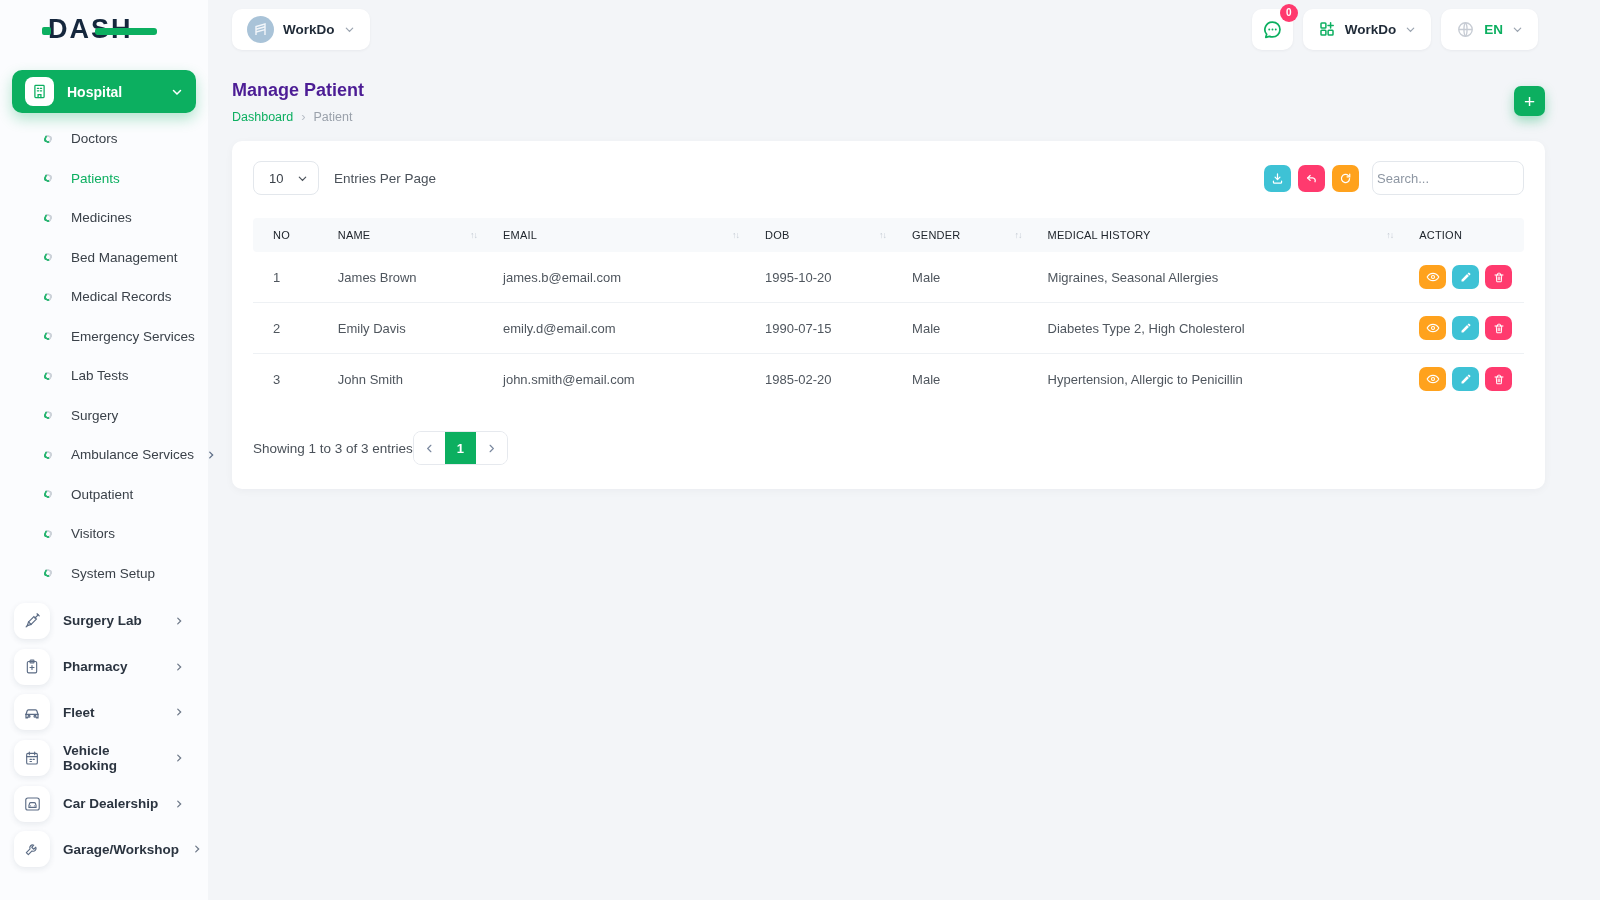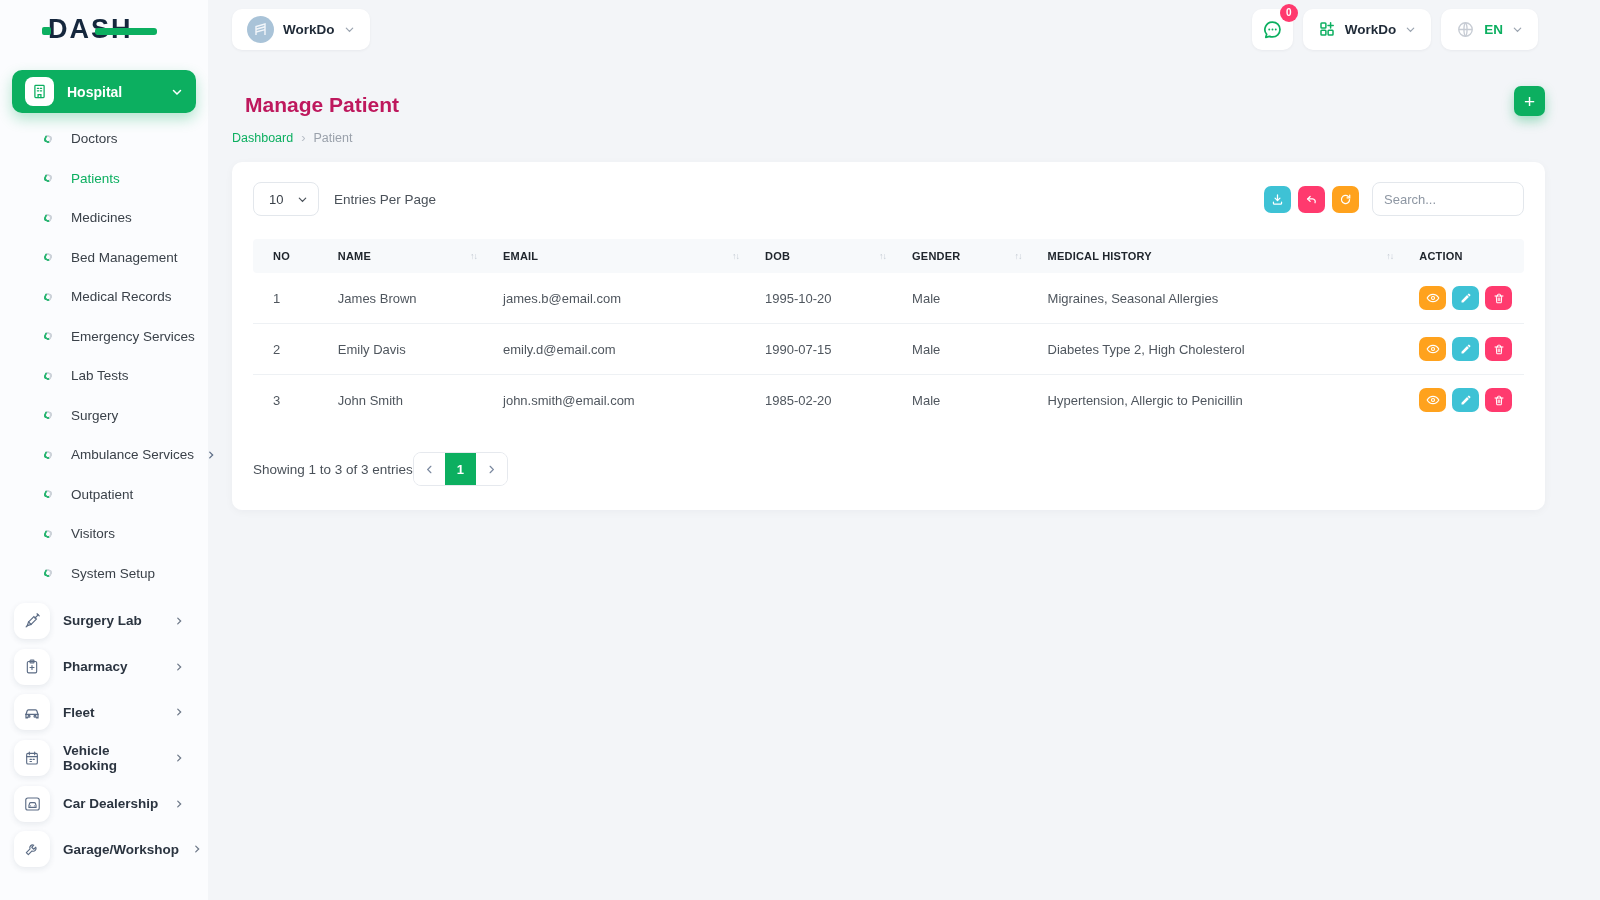--- a/index.html
+++ b/index.html
@@ -48,45 +48,45 @@
   .top-right { margin-left:auto; display:flex; align-items:center; gap:10px; }
   .icon-btn { width:41px; height:41px; position:relative; display:flex; align-items:center; justify-content:center; }
   .badge { position:absolute; top:-5px; right:-5px; min-width:18px; height:18px; background:#ff3a6e; border-radius:50%;
     color:#fff; font-size:10px; font-weight:700; display:flex; align-items:center; justify-content:center; }
   .pill { height:41px; display:flex; align-items:center; gap:9px; padding:0 15px; }
   .lang-label { font-size:13.5px; font-weight:700; color:#0caf60; }
 
   
   .main { position:absolute; left:208px; top:58px; right:0; padding:22px 55px 0 24px; }
   .page-head { display:flex; align-items:flex-start; justify-content:space-between; }
-  .page-title { margin:13px; font-size:21px; font-weight:700; color:#be185d; }
+  .page-title { margin:0; font-size:18px; font-weight:700; color:#4c1d95; }
   .breadcrumb { margin-top:8px; font-size:12.5px; display:flex; align-items:center; gap:8px; }
   .breadcrumb a { color:#0caf60; text-decoration:none; cursor:pointer; }
   .crumb-sep { color:#b7bdc6; font-size:13px; }
   .crumb-current { color:#9aa1ab; }
   .add-btn { width:31px; height:30px; margin-top:6px; background:#0caf60; border:none; border-radius:7px; color:#fff;
     font-size:19px; line-height:1; cursor:pointer; box-shadow:0 5px 12px rgba(12,175,96,.38); font-family:inherit; }
 
   .card { margin-top:17px; background:#fff; border-radius:10px; padding:20px 21px 24px 21px;
     box-shadow:0 2px 8px rgba(20,30,50,.04); }
   .toolbar { display:flex; align-items:center; margin-bottom:23px; }
   .select-box { width:66px; height:34px; border:1px solid #e3e7ec; border-radius:8px; background:#fff;
     display:flex; align-items:center; justify-content:space-between; padding:0 10px 0 15px; font-size:13px; color:#3a4149;
     cursor:pointer; font-family:inherit; }
   .entries-label { margin-left:15px; font-size:13.5px; color:#4a5159; }
   .toolbar-right { margin-left:auto; display:flex; align-items:center; gap:7px; }
   .tool-btn { width:27px; height:27px; border:none; border-radius:7px; color:#fff; display:flex; align-items:center;
     justify-content:center; cursor:pointer; }
   .tool-download { background:#3ec2d5; } .tool-undo { background:#ff3a6e; } .tool-refresh { background:#ffa21d; }
   .search-input { width:152px; height:34px; border:1px solid #e3e7ec; border-radius:8px; margin-left:6px;
-    padding:0 11px; font-size:13px; color:#3a4149; outline:none; font-family:inherit; }
+    padding:0 4px; font-size:13px; color:#3a4149; outline:none; font-family:inherit; }
   .search-input::placeholder { color:#8e97a3; }
 
   table { width:100%; border-collapse:collapse; }
-  thead th { background:#f7f9fb; font-size:11px; font-weight:700; color:#20262d; text-transform:uppercase;
+  thead th { background:#f7f9fb; font-size:11px; font-weight:400; color:#20262d; text-transform:uppercase;
     text-align:left; padding:11px 10px; letter-spacing:.2px; }
   thead th:first-child { padding-left:20px; border-radius:4px 0 0 4px; }
   thead th:last-child { border-radius:0 4px 4px 0; }
   th.c0{width:5.8%} th.c1{width:12.8%} th.c2{width:20.3%} th.c3{width:11.4%} th.c4{width:10.5%} th.c5{width:28.8%} th.c6{width:8.7%}
   .th-wrap { display:flex; align-items:center; }
   .sort-ic { margin-left:auto; color:#c6ccd4; font-size:9px; letter-spacing:-1px; padding-right:6px; }
   tbody td { padding:13px 10px; font-size:13px; color:#4f565e; border-top:1px solid #eef1f4; }
   tbody tr:first-child td { border-top:none; }
   tbody td:first-child { padding-left:20px; }
   .act-wrap { display:flex; gap:6px; }

